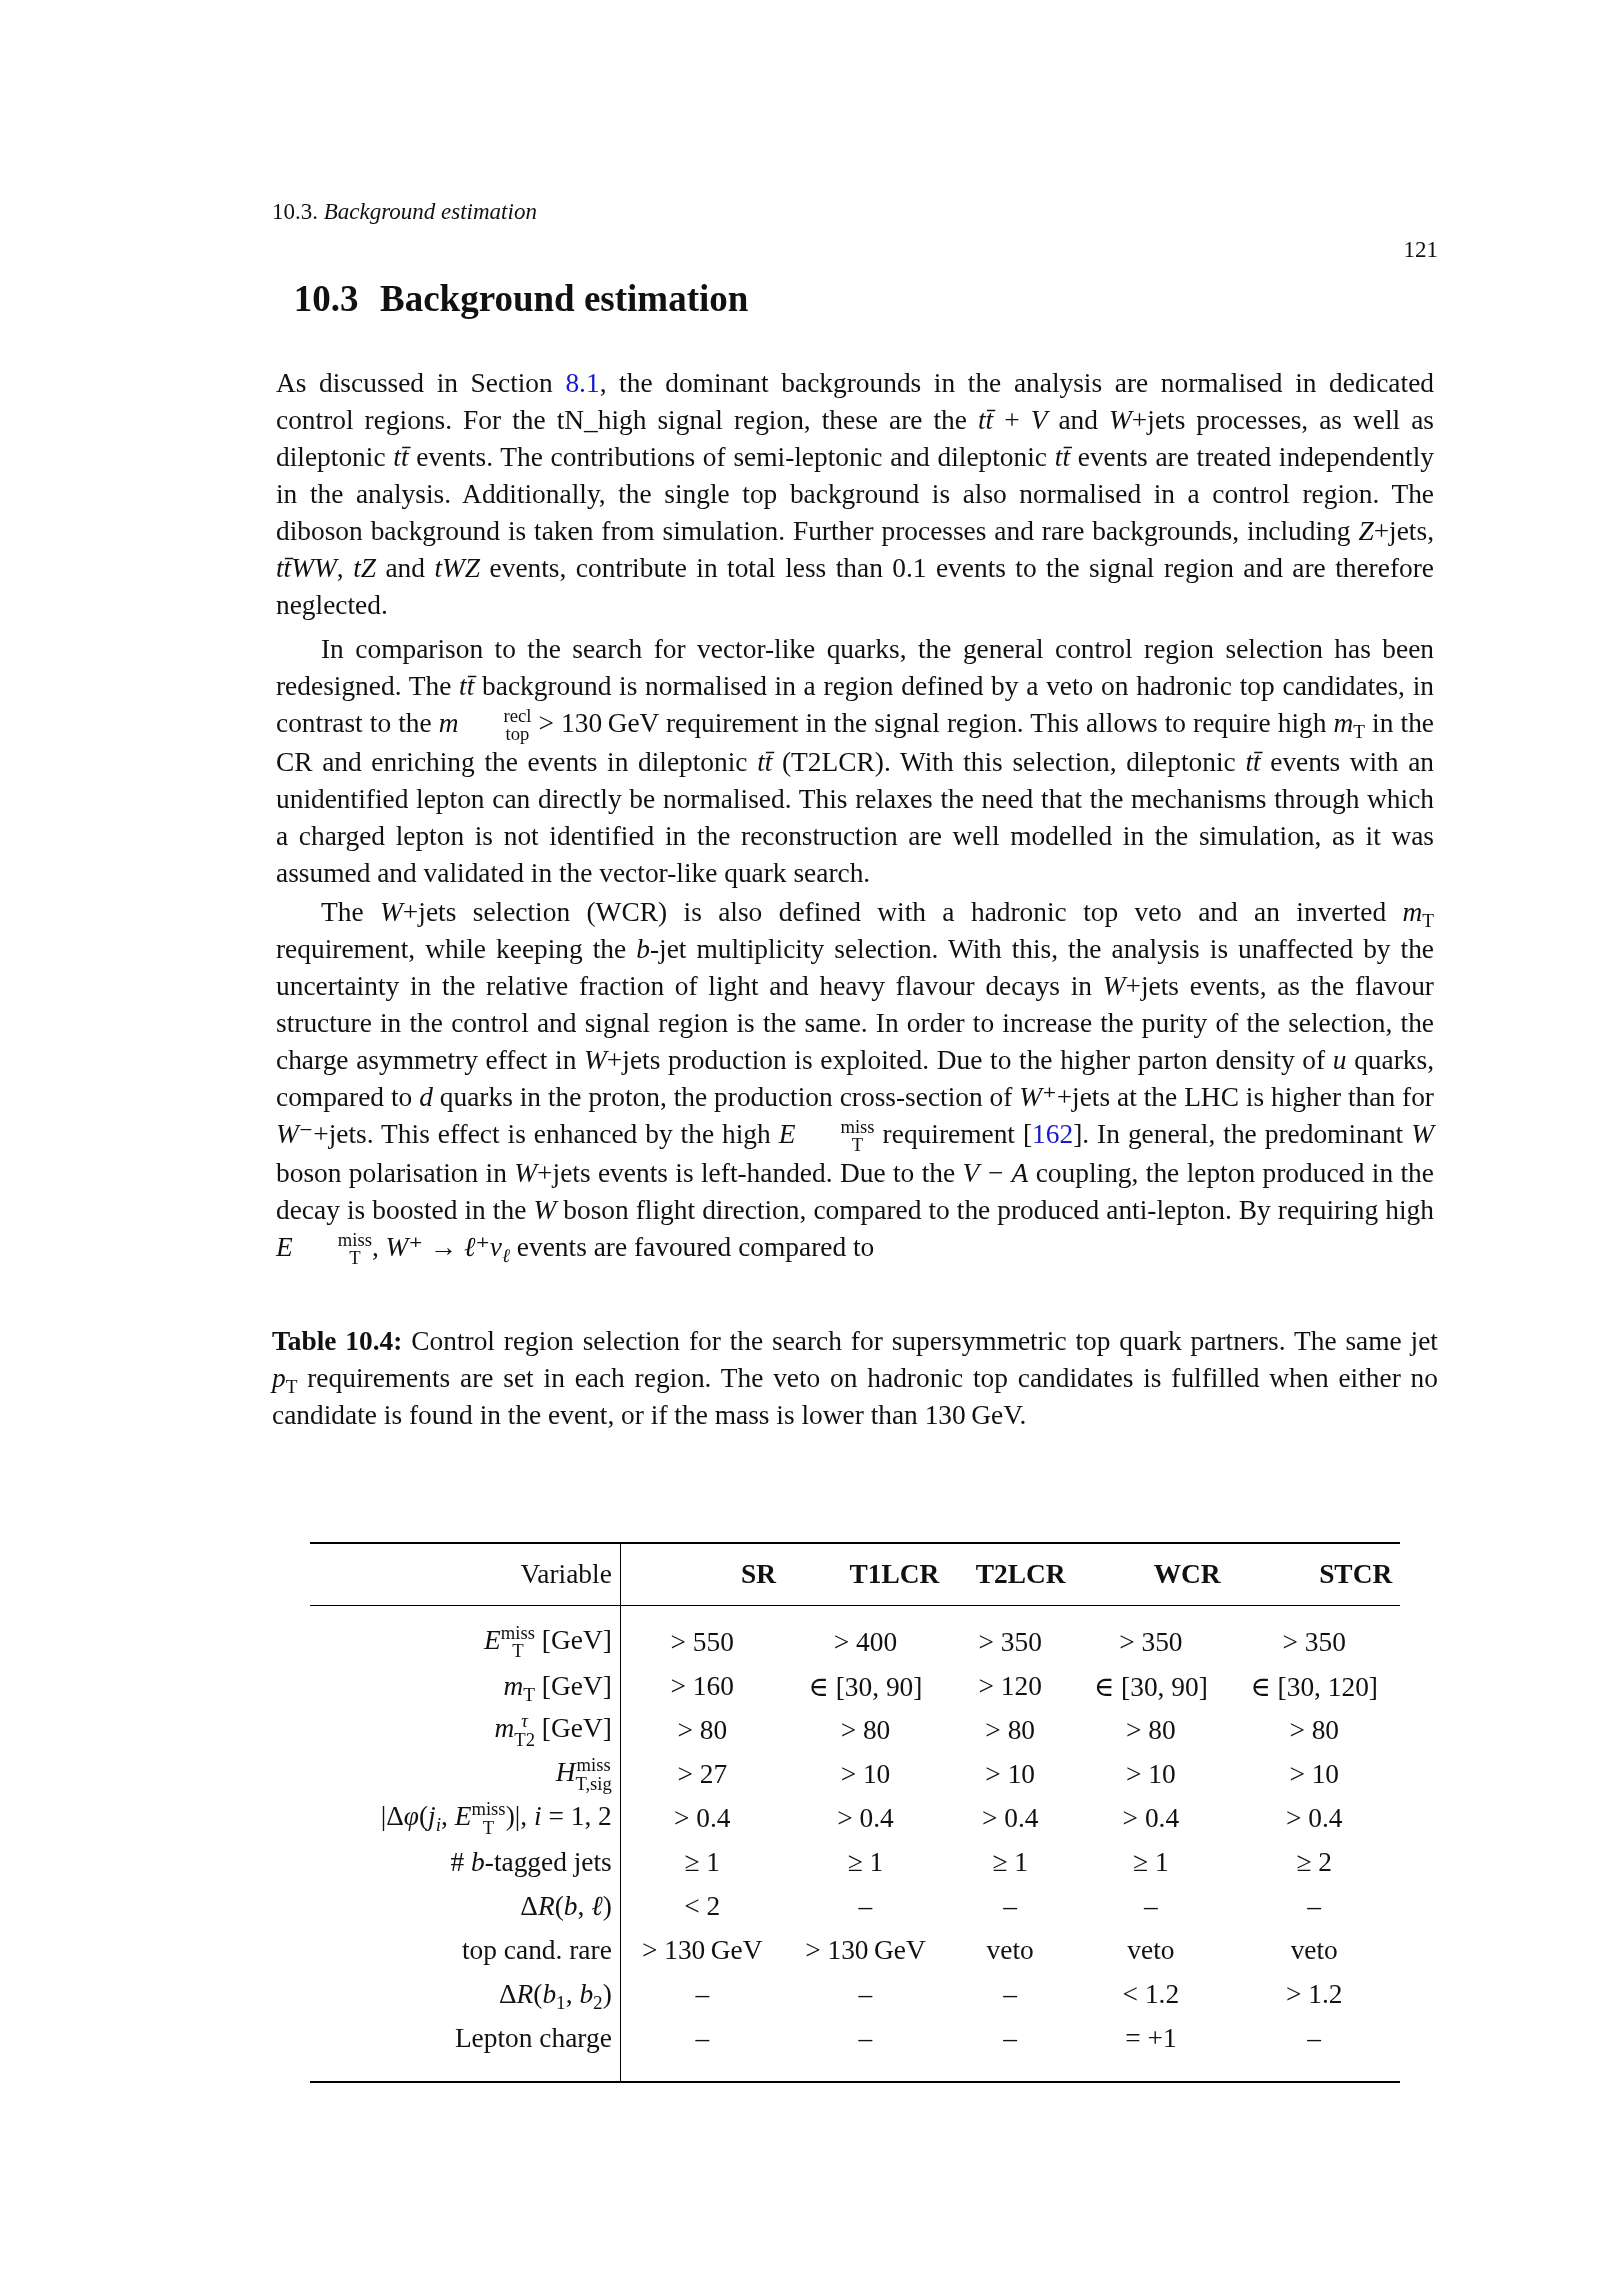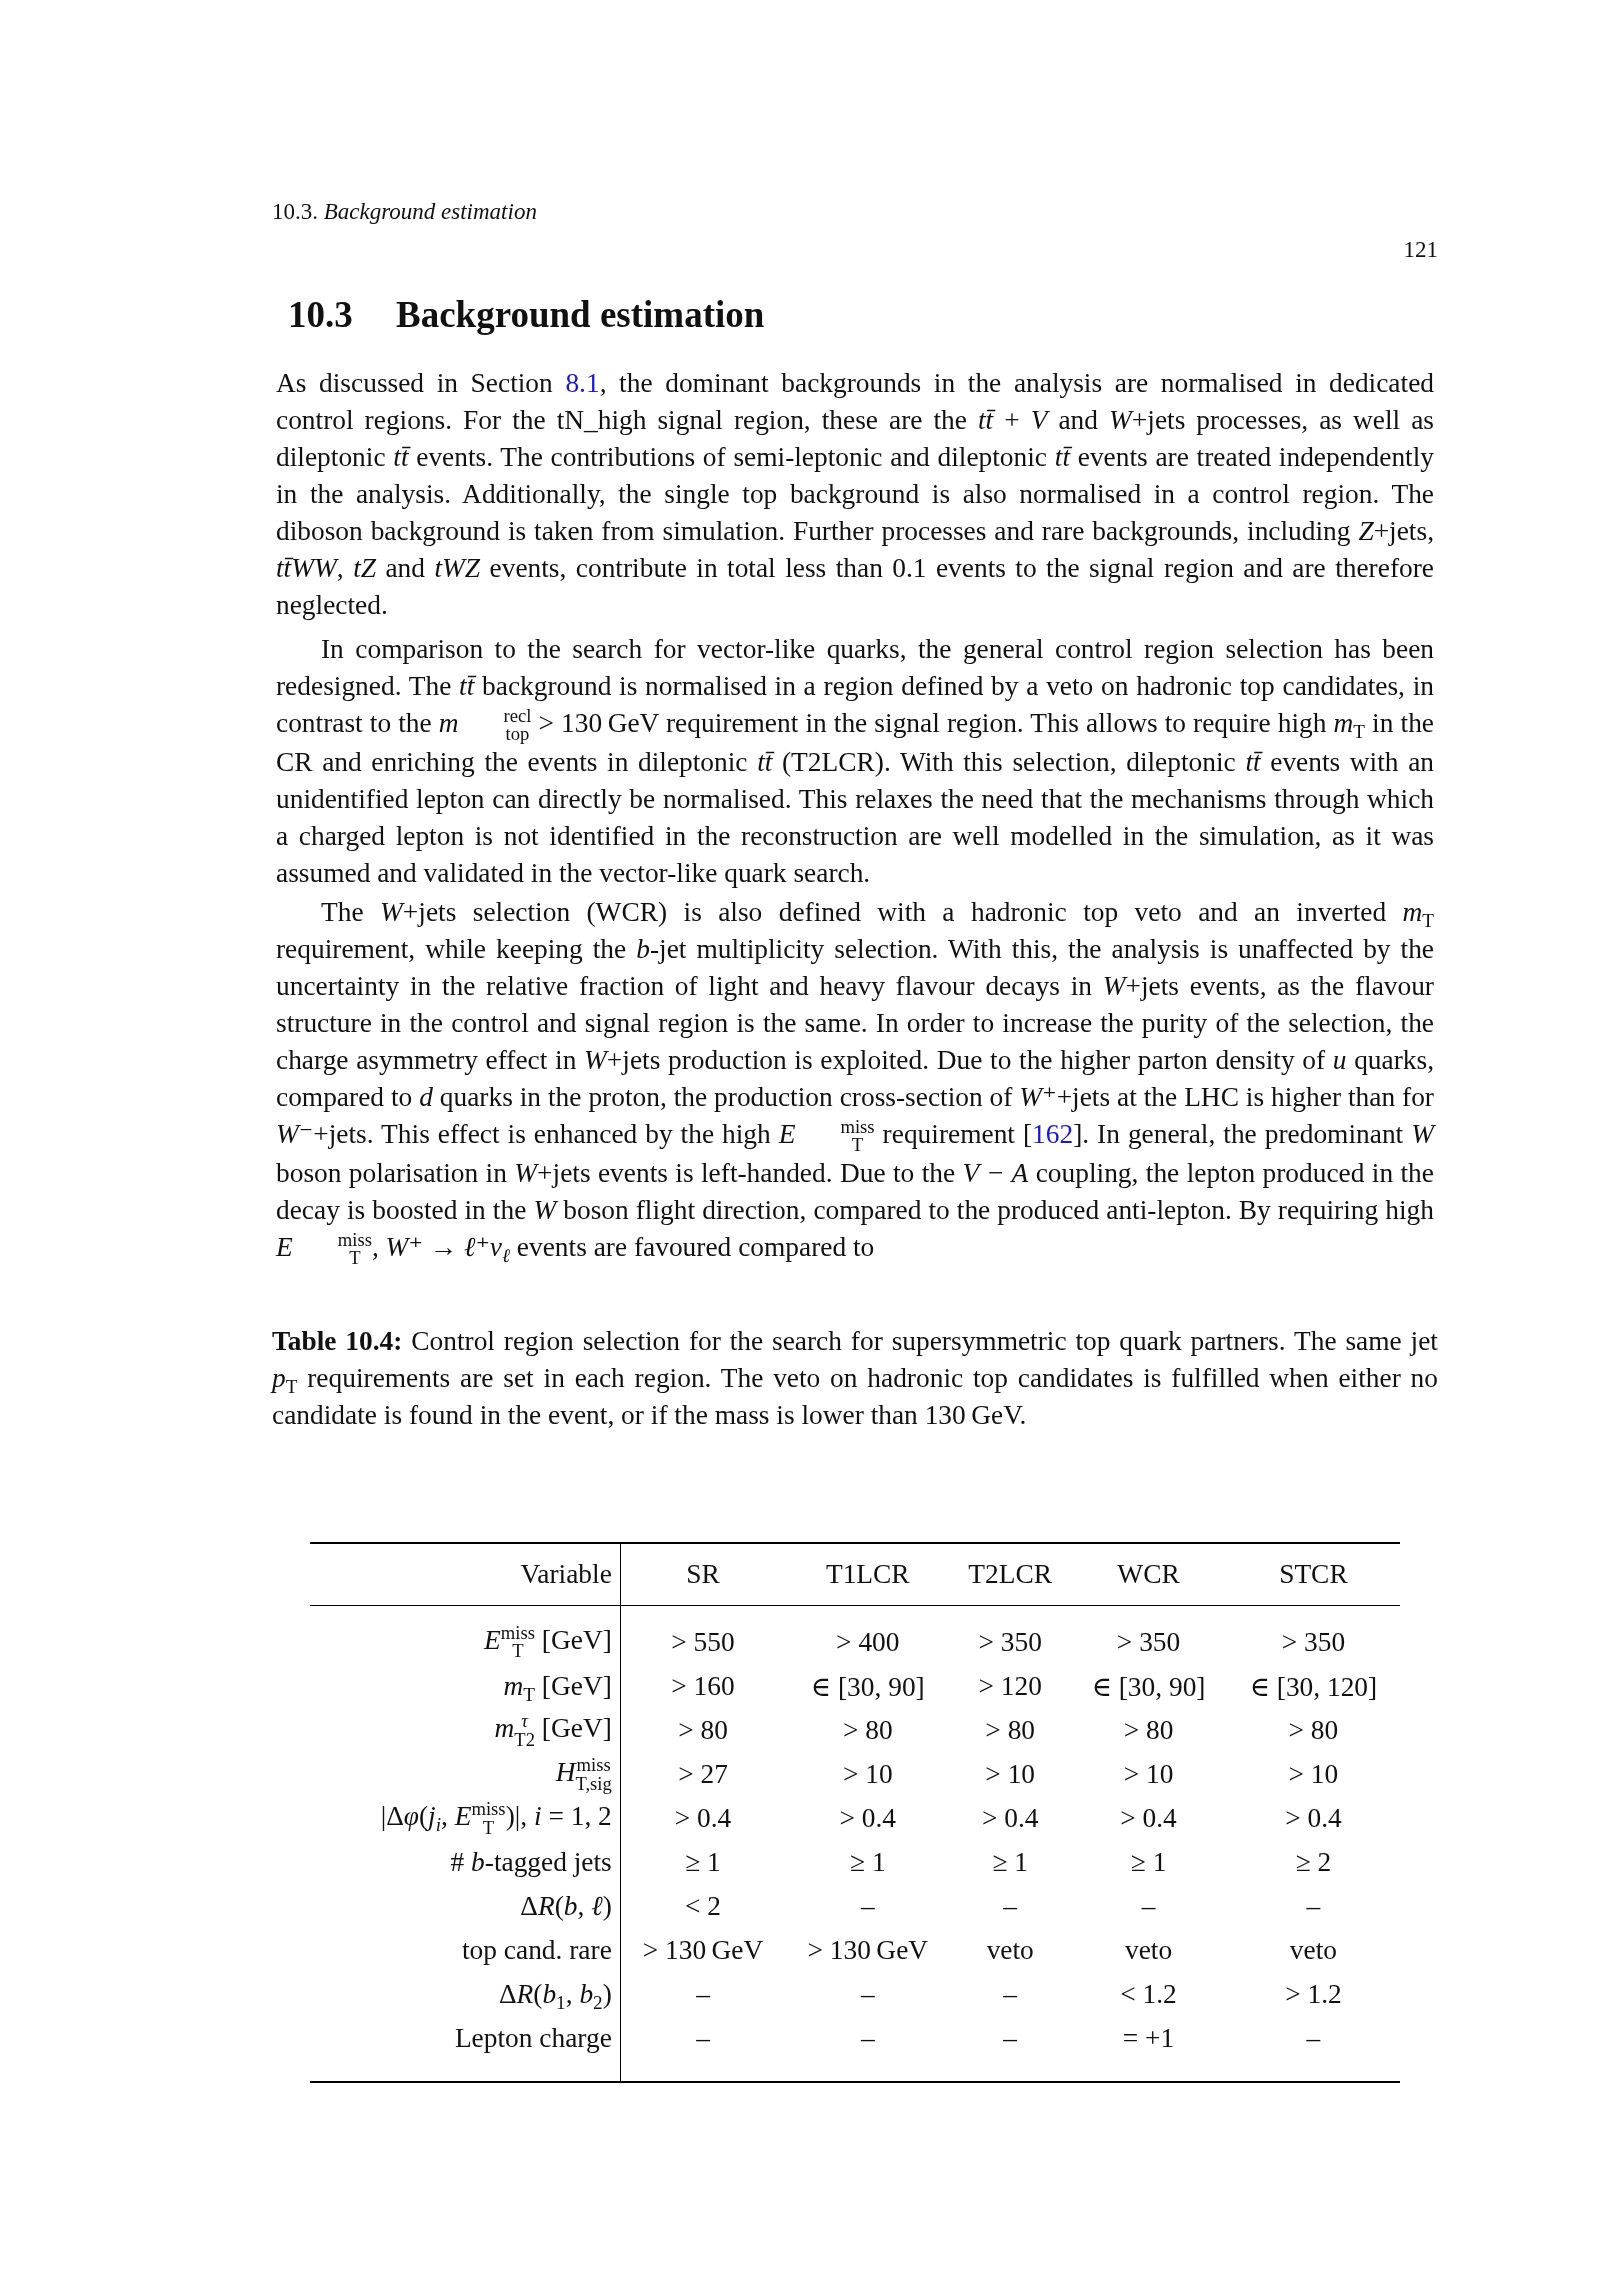--- a/index.html
+++ b/index.html
@@ -3,42 +3,42 @@
 <meta charset="utf-8">
 <style>
   html, body { margin: 0; padding: 0; background: #ffffff; }
   body { width: 1621px; height: 2293px; position: relative; overflow: hidden;
          font-family: "Liberation Serif", "DejaVu Serif", serif; color: #111; }
   .page { position: absolute; left: 272px; top: 0; width: 1166px; }
   .running-head { position: absolute; top: 199px; left: 0; width: 1166px; height: 35px; font-size: 23px; }
   .running-head .rh-title { position: absolute; left: 0; font-style: italic; }
   .running-head .rh-title .num { font-style: normal; }
   .running-head .rh-page { position: absolute; right: 0; margin-top: 38px; }
-  h2.section { position: absolute; top: 277px; left: 0; margin: 16px; font-size: 37px; font-weight: bold; }
+  h2.section { position: absolute; top: 277px; left: 0; margin: 0; font-size: 37px; font-weight: bold; text-align: center; }
   h2.section .sec-num { display: inline-block; width: 108px; }
   .body-text { position: absolute; left: 0; width: 1166px; font-size: 27.4px; line-height: 37px;
                text-align: justify; }
   .body-text p { margin: 4px; }
   .body-text p.indent { text-indent: 45px; }
   #para1 { top: 361px; }
   #para2 { top: 627px; }
   #para3 { top: 890px; }
   i, .it { font-style: italic; }
   sub, sup { font-size: 70%; line-height: 0; }
   .link { color: #1a1acc; }
   .supsub { display: inline-block; vertical-align: -0.45em; line-height: 1; font-size: 68%; text-align: center; }
   .supsub span { display: block; }
   .caption { position: absolute; top: 1323px; left: 0; width: 1166px; font-size: 27.4px; line-height: 37px; text-align: justify; }
   .caption .cap-label { font-weight: bold; }
   .tbl-wrap { position: absolute; top: 1506px; left: 38px; width: 1090px; margin-top: 36px; }
   table { border-collapse: collapse; width: 1090px; font-size: 27.4px; }
   table thead tr { border-top: 2.9px solid #000; border-bottom: 1.5px solid #000; }
   table tbody tr:last-child { border-bottom: 2.9px solid #000; }
   th, td { padding: 0 7.8px; text-align: center; height: 44px; white-space: nowrap; }
-  thead th { height: 61px; font-weight: normal; }
+  thead th { height: 61px; font-weight: bold; text-align: right; }
   thead th.var-head { font-weight: normal; text-align: right; border-right: 1.5px solid #000; }
   td.var { text-align: right; border-right: 1.5px solid #000; width: 294px; }
   tbody tr:first-child td { padding-top: 13.7px; height: 45px; }
   tbody tr:last-child td { padding-bottom: 20px; }
 </style>
 </head>
 <body>
 
 <div class="page">
 

